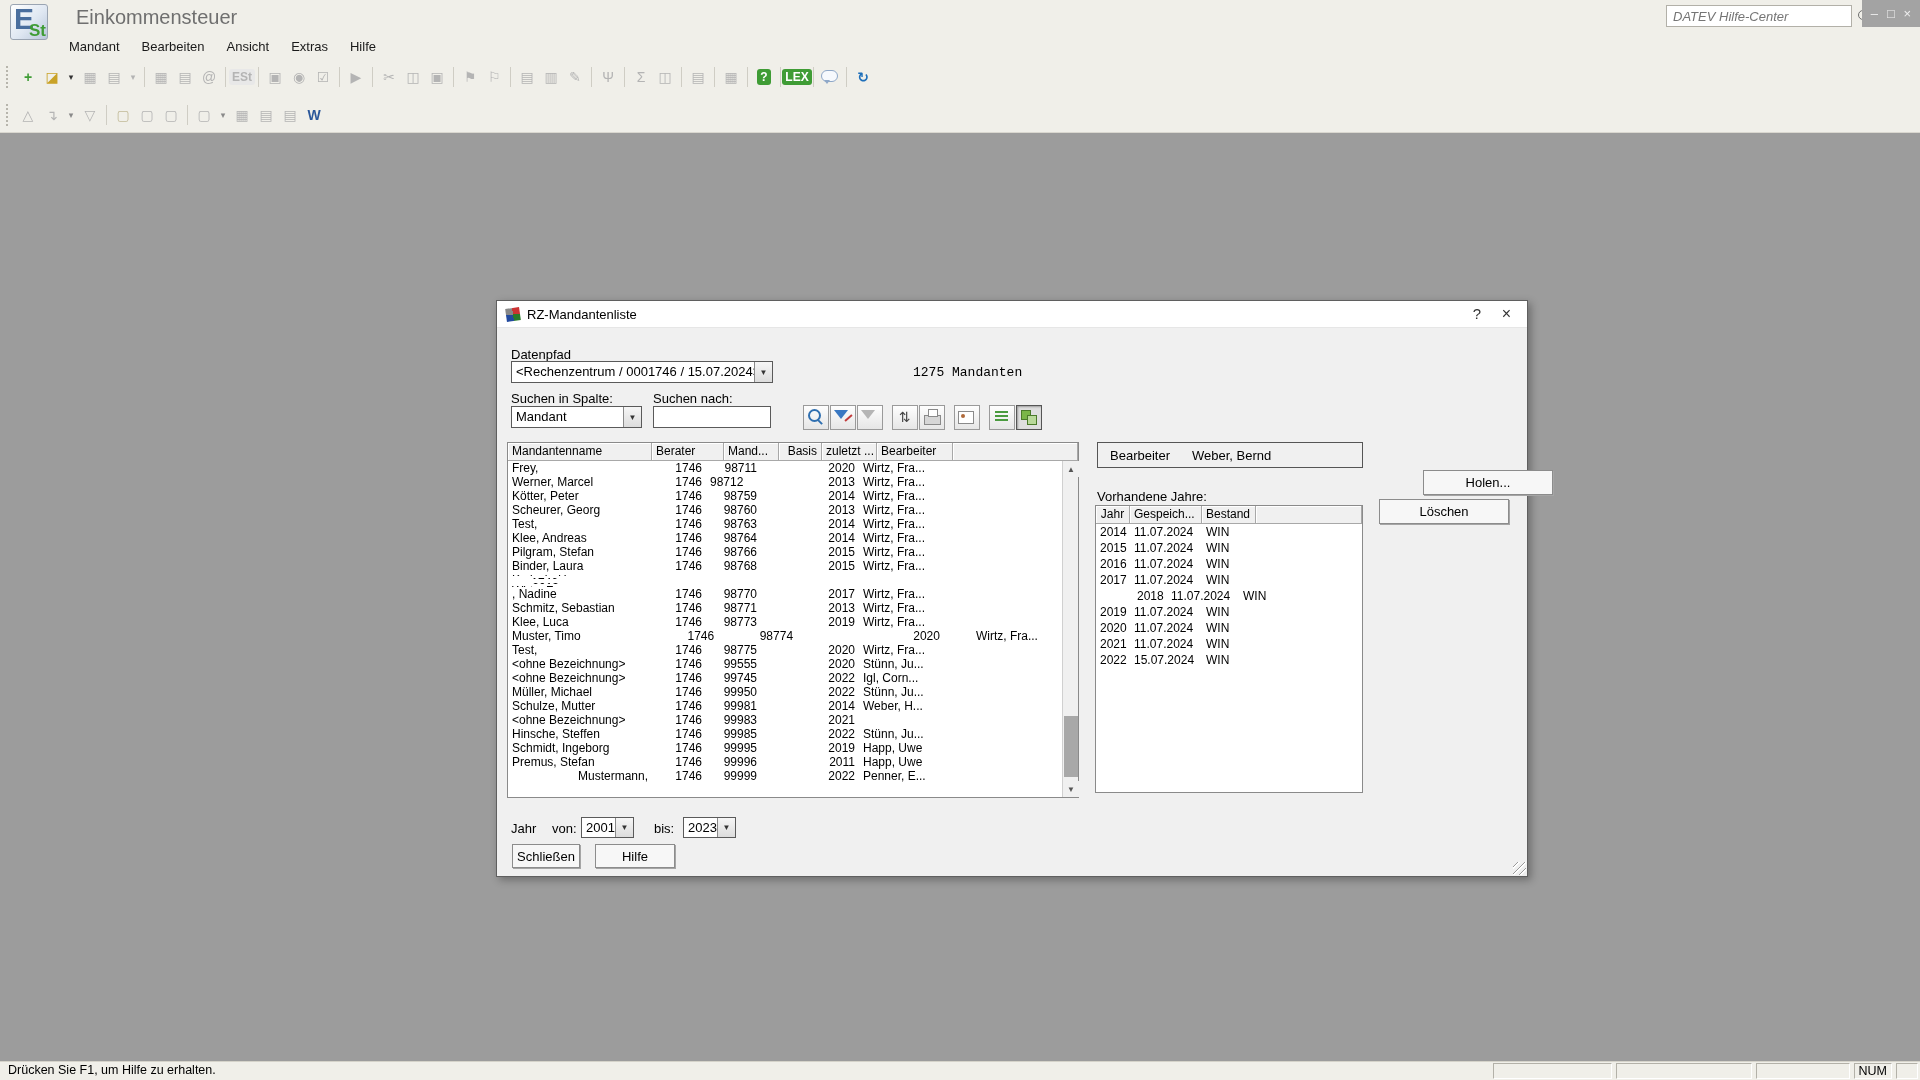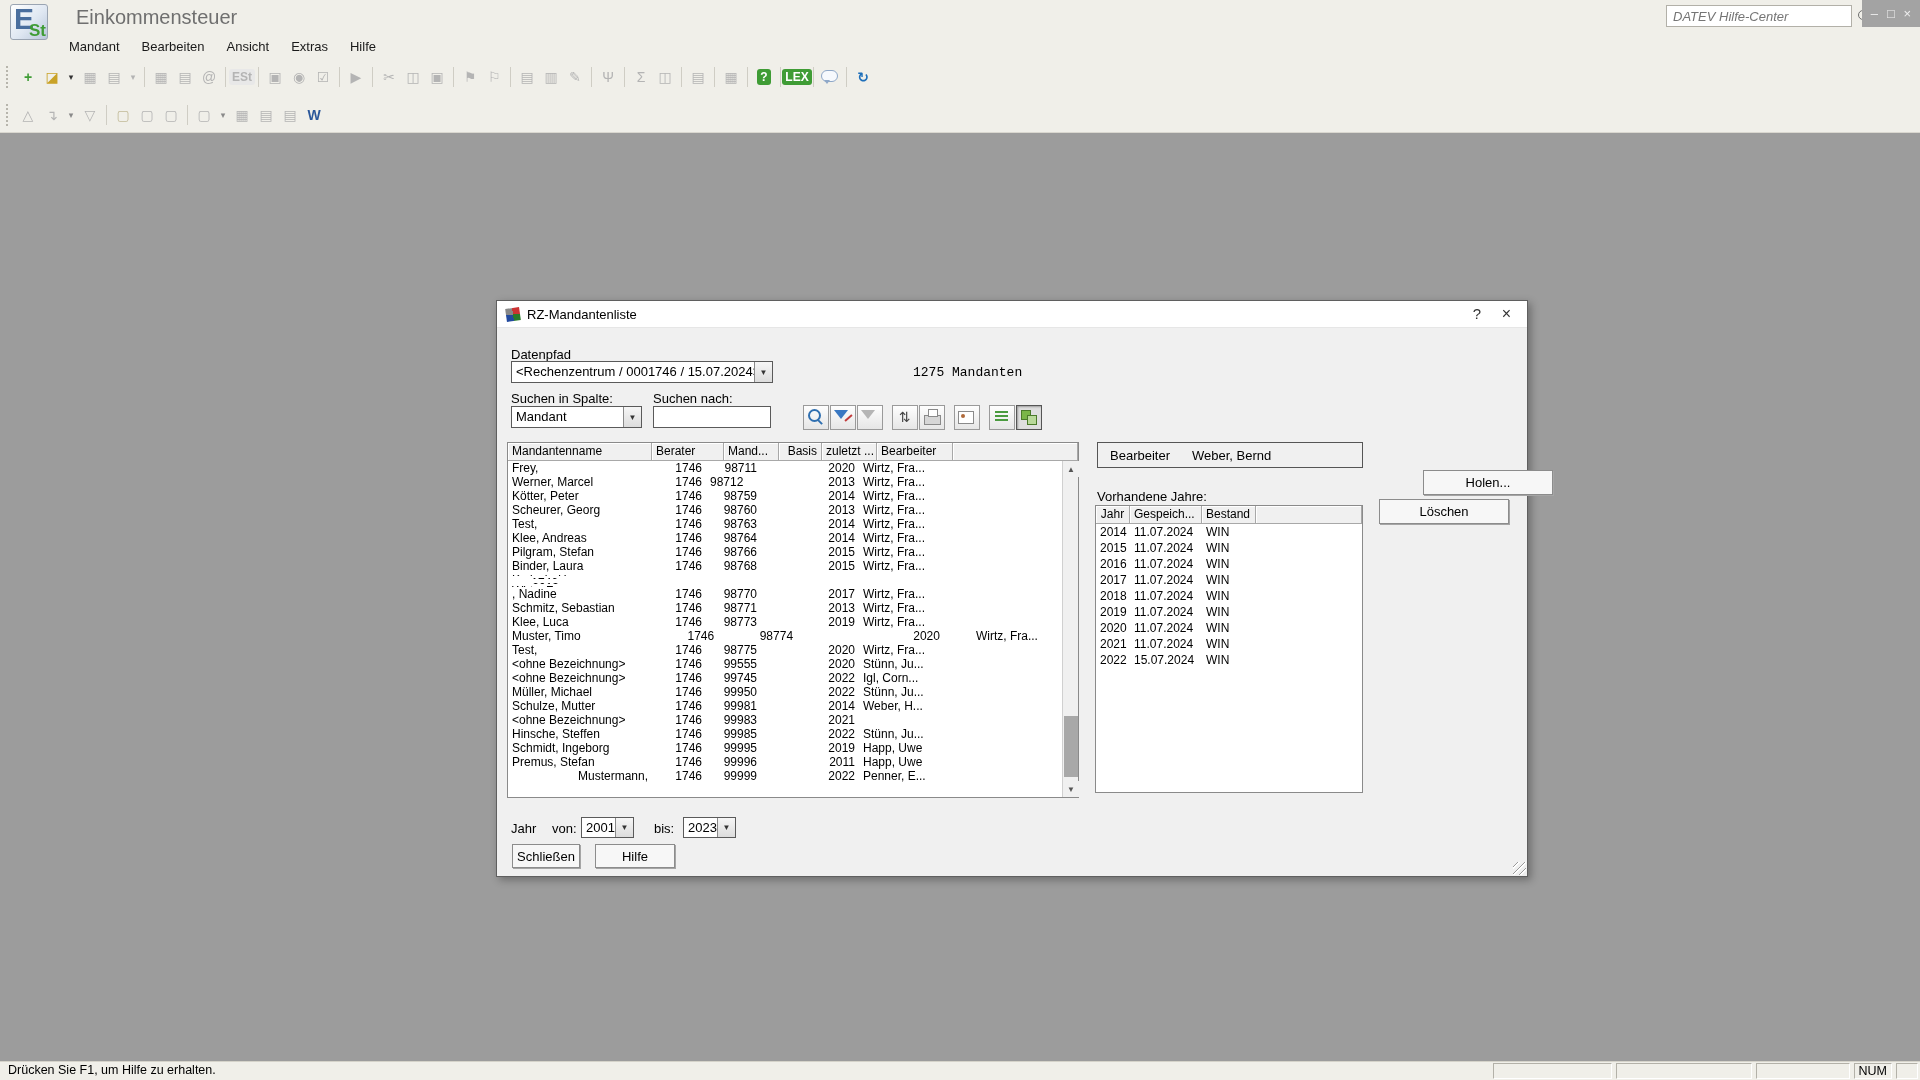--- a/index.html
+++ b/index.html
@@ -552,21 +552,21 @@
           <div class="lv-cell" style="text-align: left; width: 72px;">11.07.2024</div>
           <div class="lv-cell" style="text-align: left; width: 54px;">WIN</div>
           <div class="lv-cell" style="text-align: left; flex: 1 1 0%;"></div>
         </div>
         <div class="lv-row" style="height: 16px; line-height: 16px;">
           <div class="lv-cell" style="text-align: right; width: 34px;">2017</div>
           <div class="lv-cell" style="text-align: left; width: 72px;">11.07.2024</div>
           <div class="lv-cell" style="text-align: left; width: 54px;">WIN</div>
           <div class="lv-cell" style="text-align: left; flex: 1 1 0%;"></div>
         </div>
-        <div class="lv-row" style="height: 16px; line-height: 16px;">
+        <div class="lv-row" style="height: 16px; line-height: 16px; padding-left: 37px;">
           <div class="lv-cell" style="text-align: right; width: 34px;">2018</div>
           <div class="lv-cell" style="text-align: left; width: 72px;">11.07.2024</div>
           <div class="lv-cell" style="text-align: left; width: 54px;">WIN</div>
           <div class="lv-cell" style="text-align: left; flex: 1 1 0%;"></div>
         </div>
         <div class="lv-row" style="height: 16px; line-height: 16px;">
           <div class="lv-cell" style="text-align: right; width: 34px;">2019</div>
           <div class="lv-cell" style="text-align: left; width: 72px;">11.07.2024</div>
           <div class="lv-cell" style="text-align: left; width: 54px;">WIN</div>
           <div class="lv-cell" style="text-align: left; flex: 1 1 0%;"></div>

